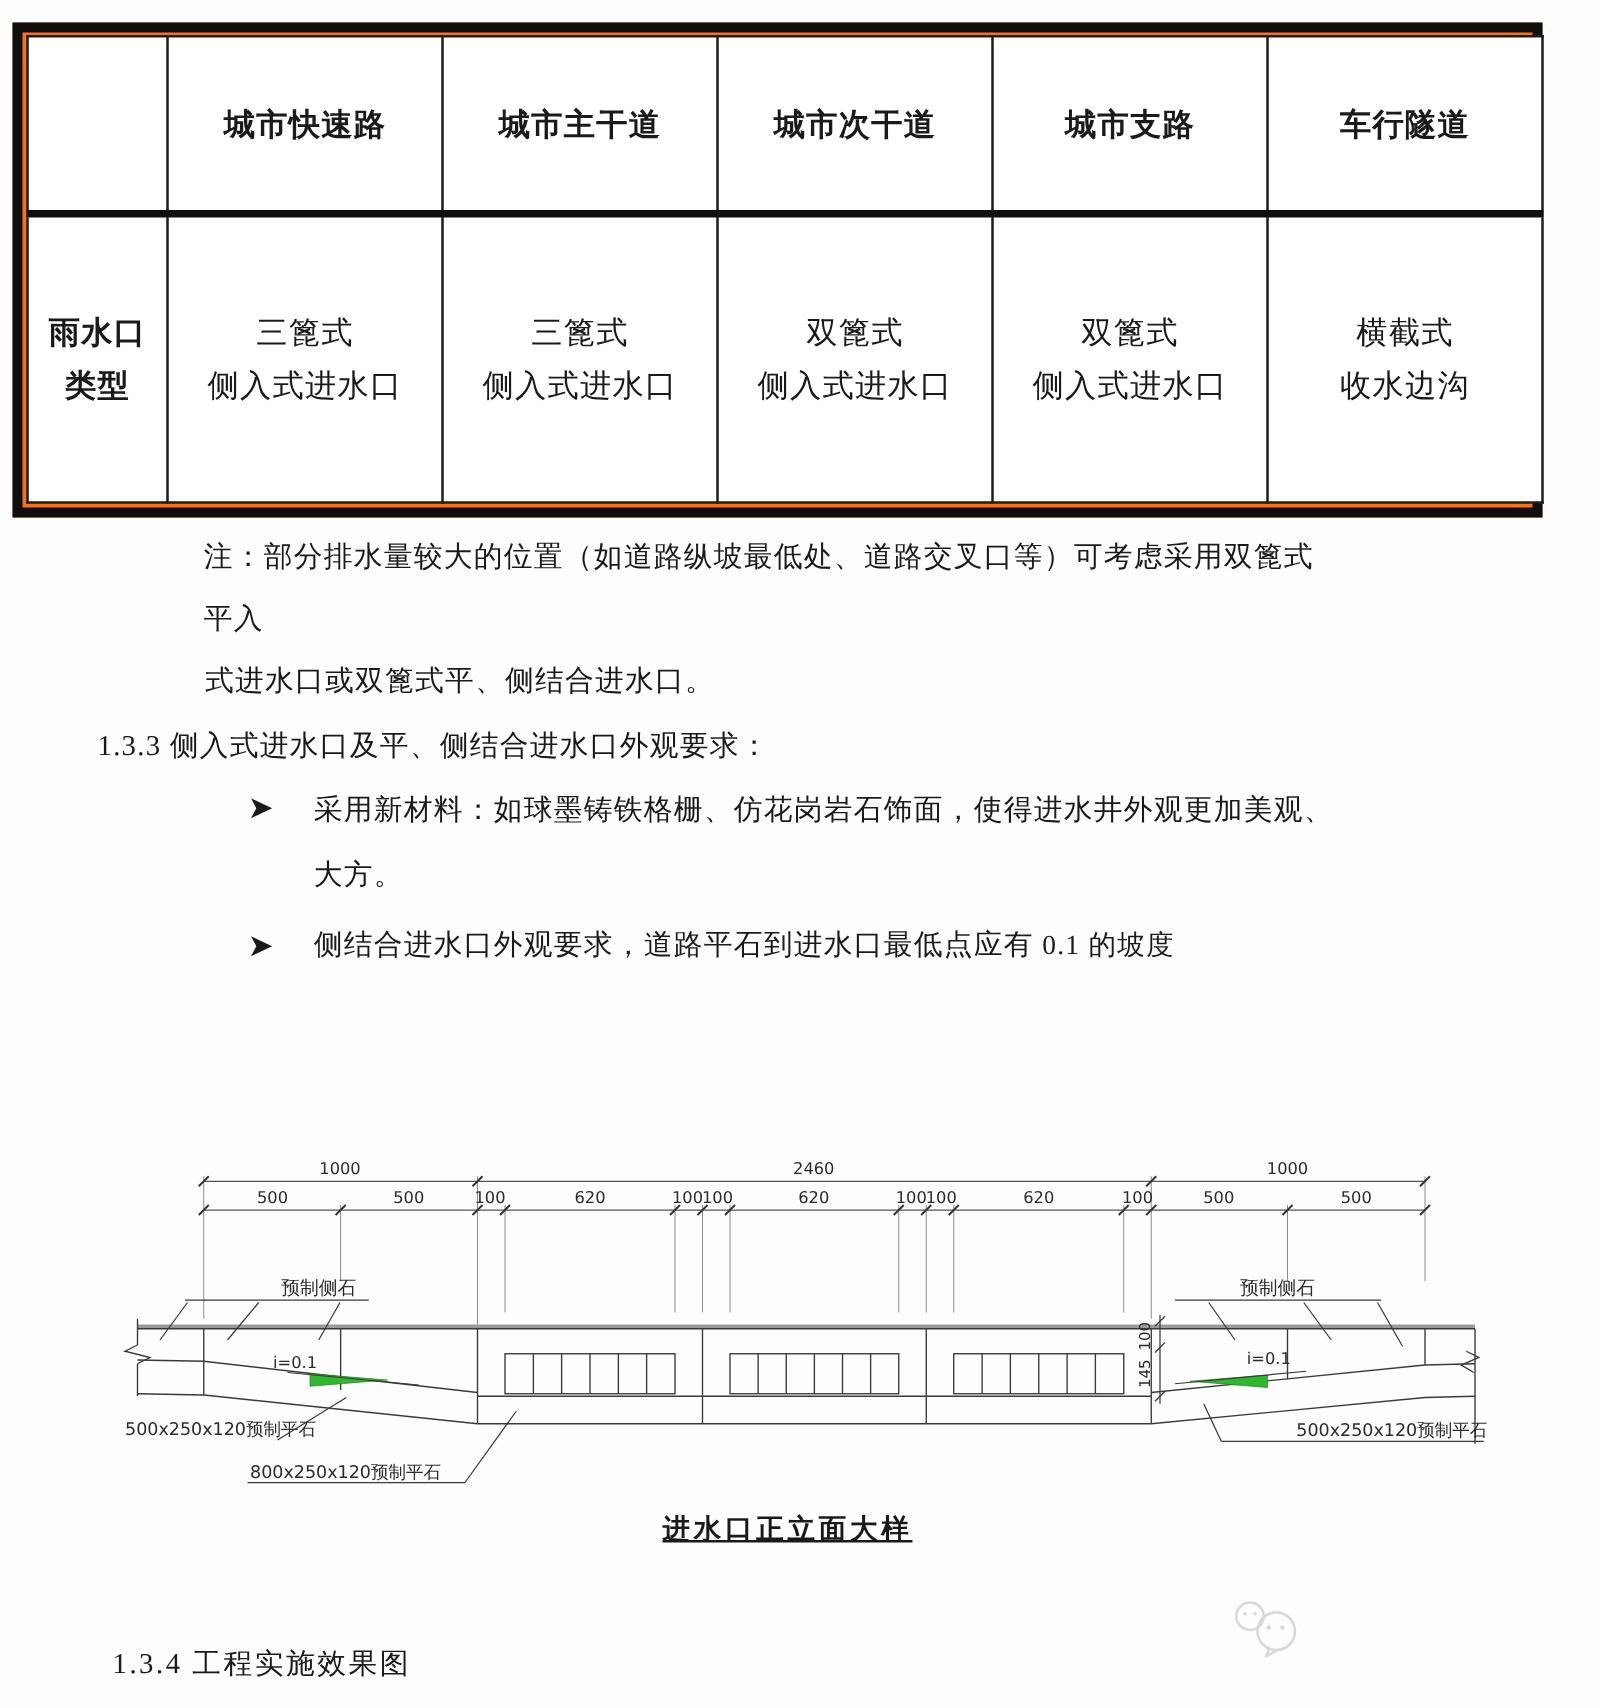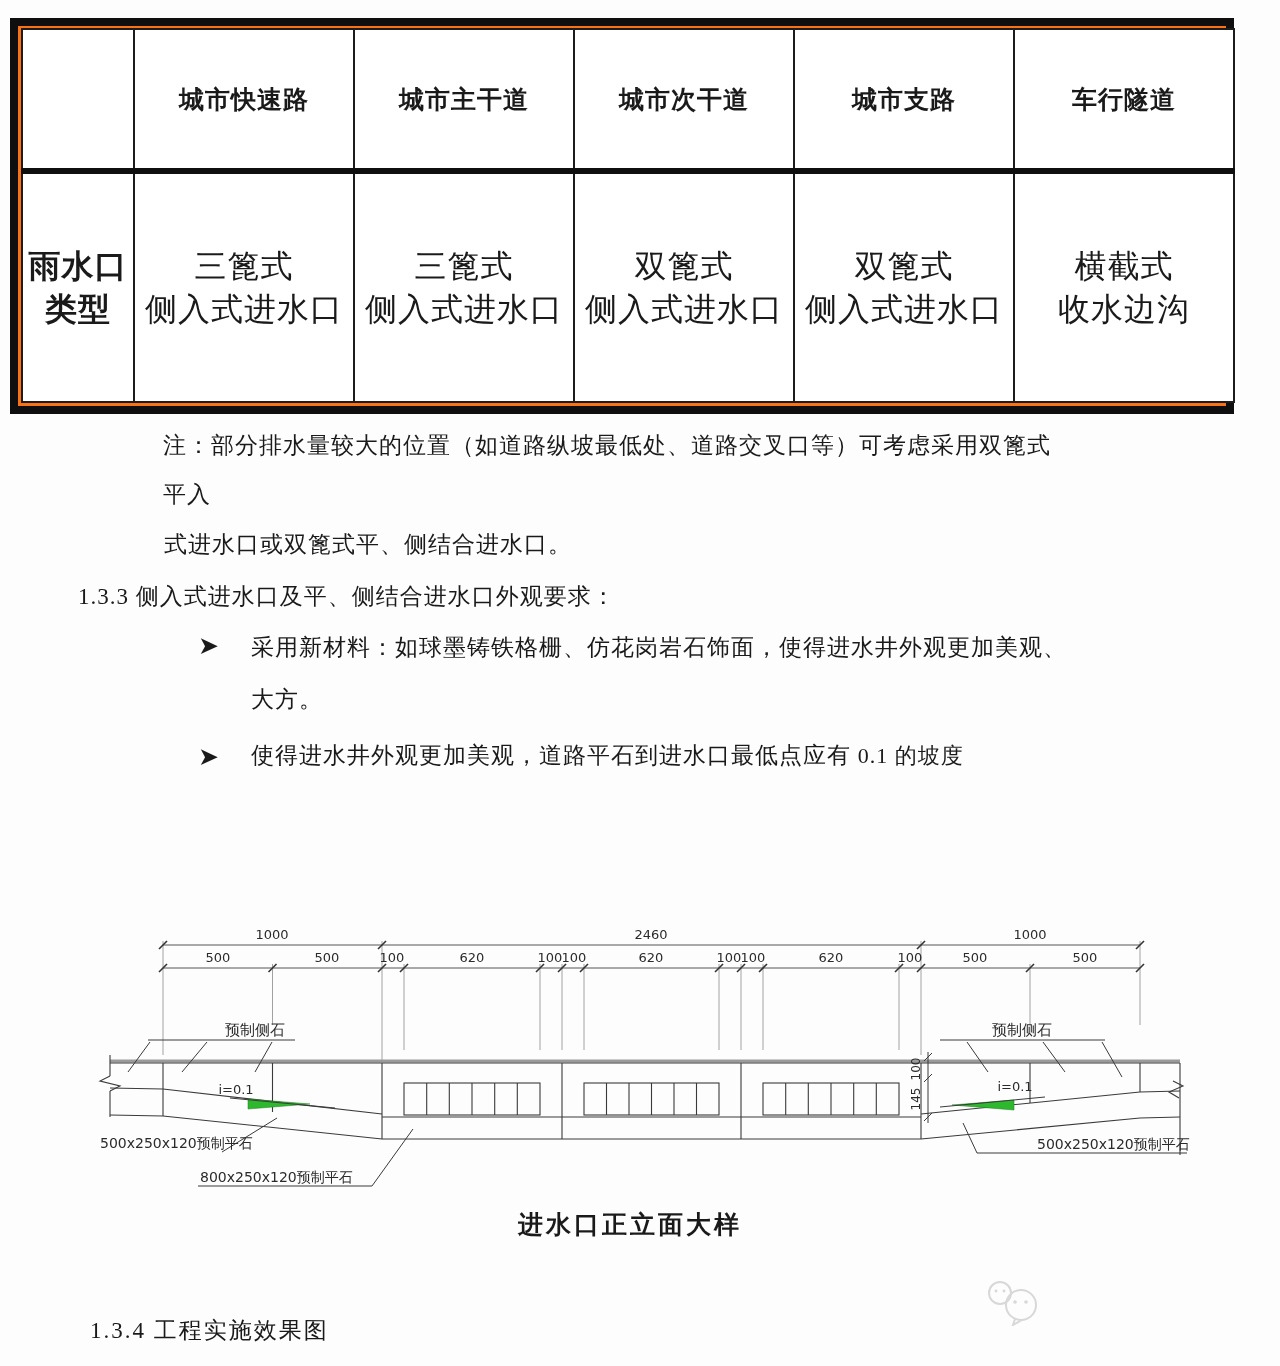--- a/index.html
+++ b/index.html
@@ -7,32 +7,32 @@
        font-family:"Liberation Serif","DejaVu Serif",serif;color:#1a1a1a;}
   .abs{position:absolute;}
 
   
   .tbl-outer{left:10px;top:18px;width:1224px;height:396px;border:8px solid #0f0f0f;box-sizing:border-box;background:#f97316;}
   .tbl-inner{position:absolute;left:3px;top:2px;right:3px;bottom:3px;}
   table{border-collapse:collapse;width:100%;height:100%;table-layout:fixed;}
   td,th{border:2px solid #1c1c1c;text-align:center;vertical-align:middle;padding:0;background:#fff;}
   tr.hdr th{height:138px;font-size:25px;font-weight:bold;letter-spacing:1px;}
   tr.hdr{border-bottom:6px solid #0f0f0f;}
-  tr.body td{font-size:32px;line-height:43px;letter-spacing:1px;}
+  tr.body td{font-size:25px;line-height:43px;letter-spacing:1px;}
   td.rowhdr{font-weight:bold;}
   col.c0{width:112px;} col.cN{width:220px;}
 
   
   .note,.para{font-size:23px;letter-spacing:1px;white-space:nowrap;text-align:right;}
   .bullet-marker{font-size:25px;font-family:"DejaVu Sans",sans-serif;}
   .emph-big{font-size:22px;}
 
   
   svg text{font-family:"DejaVu Sans",sans-serif;fill:#2b2b2b;}
-  .cap{font-size:25px;font-weight:bold;letter-spacing:3px;}
+  .cap{font-size:22px;font-weight:bold;letter-spacing:3px;text-decoration:underline;}
   .sec134{font-size:23px;letter-spacing:2px;}
 
   
   .wm{display:flex;align-items:center;gap:6px;color:#dcdcdc;}
   .wm-text{font-size:36px;font-weight:bold;letter-spacing:2px;
            color:#e0e0e0;text-shadow:1px 1px 0 #fff, -1px -1px 0 #cfcfcf;}
 </style>
 </head>
 <body>
 
@@ -92,21 +92,21 @@
 <div class="abs note" style="left:164px;top:529px;">式进水口或双篦式平、侧结合进水口。</div>
 
 <div class="abs para" style="left:78px;top:581px;">1.3.3 侧入式进水口及平、侧结合进水口外观要求：</div>
 
 <div class="abs bullet-marker" style="left:198px;top:631px;">➤</div>
 <div class="abs para" style="left:251px;top:632px;">采用新材料：如球墨铸铁格栅、仿花岗岩石饰面，使得进水井外观更加美观、</div>
 <div class="abs para" style="left:251px;top:684px;">大方。</div>
 
 <div class="abs bullet-marker" style="left:198px;top:742px;">➤</div>
 <div class="abs para" style="left:251px;top:740px;">
-  <span>使得进水井外观更加美观，道路平石到进水口最低点应有 </span><span class="emph-big">0.1 的坡度</span>
+  <span>侧结合进水口外观要求，道路平石到进水口最低点应有 </span><span class="emph-big">0.1 的坡度</span>
 </div>
 
 <svg class="abs" style="left:80px;top:905px;" width="1160" height="300" viewBox="0 0 1160 300">
   <g stroke="#555" stroke-width="1" fill="none">
 
     <line x1="83" y1="40" x2="1060" y2="40"></line>
 
     <line x1="83" y1="63" x2="1060" y2="63"></line>
 
     <g stroke="#8a8a8a" stroke-width="0.8">

